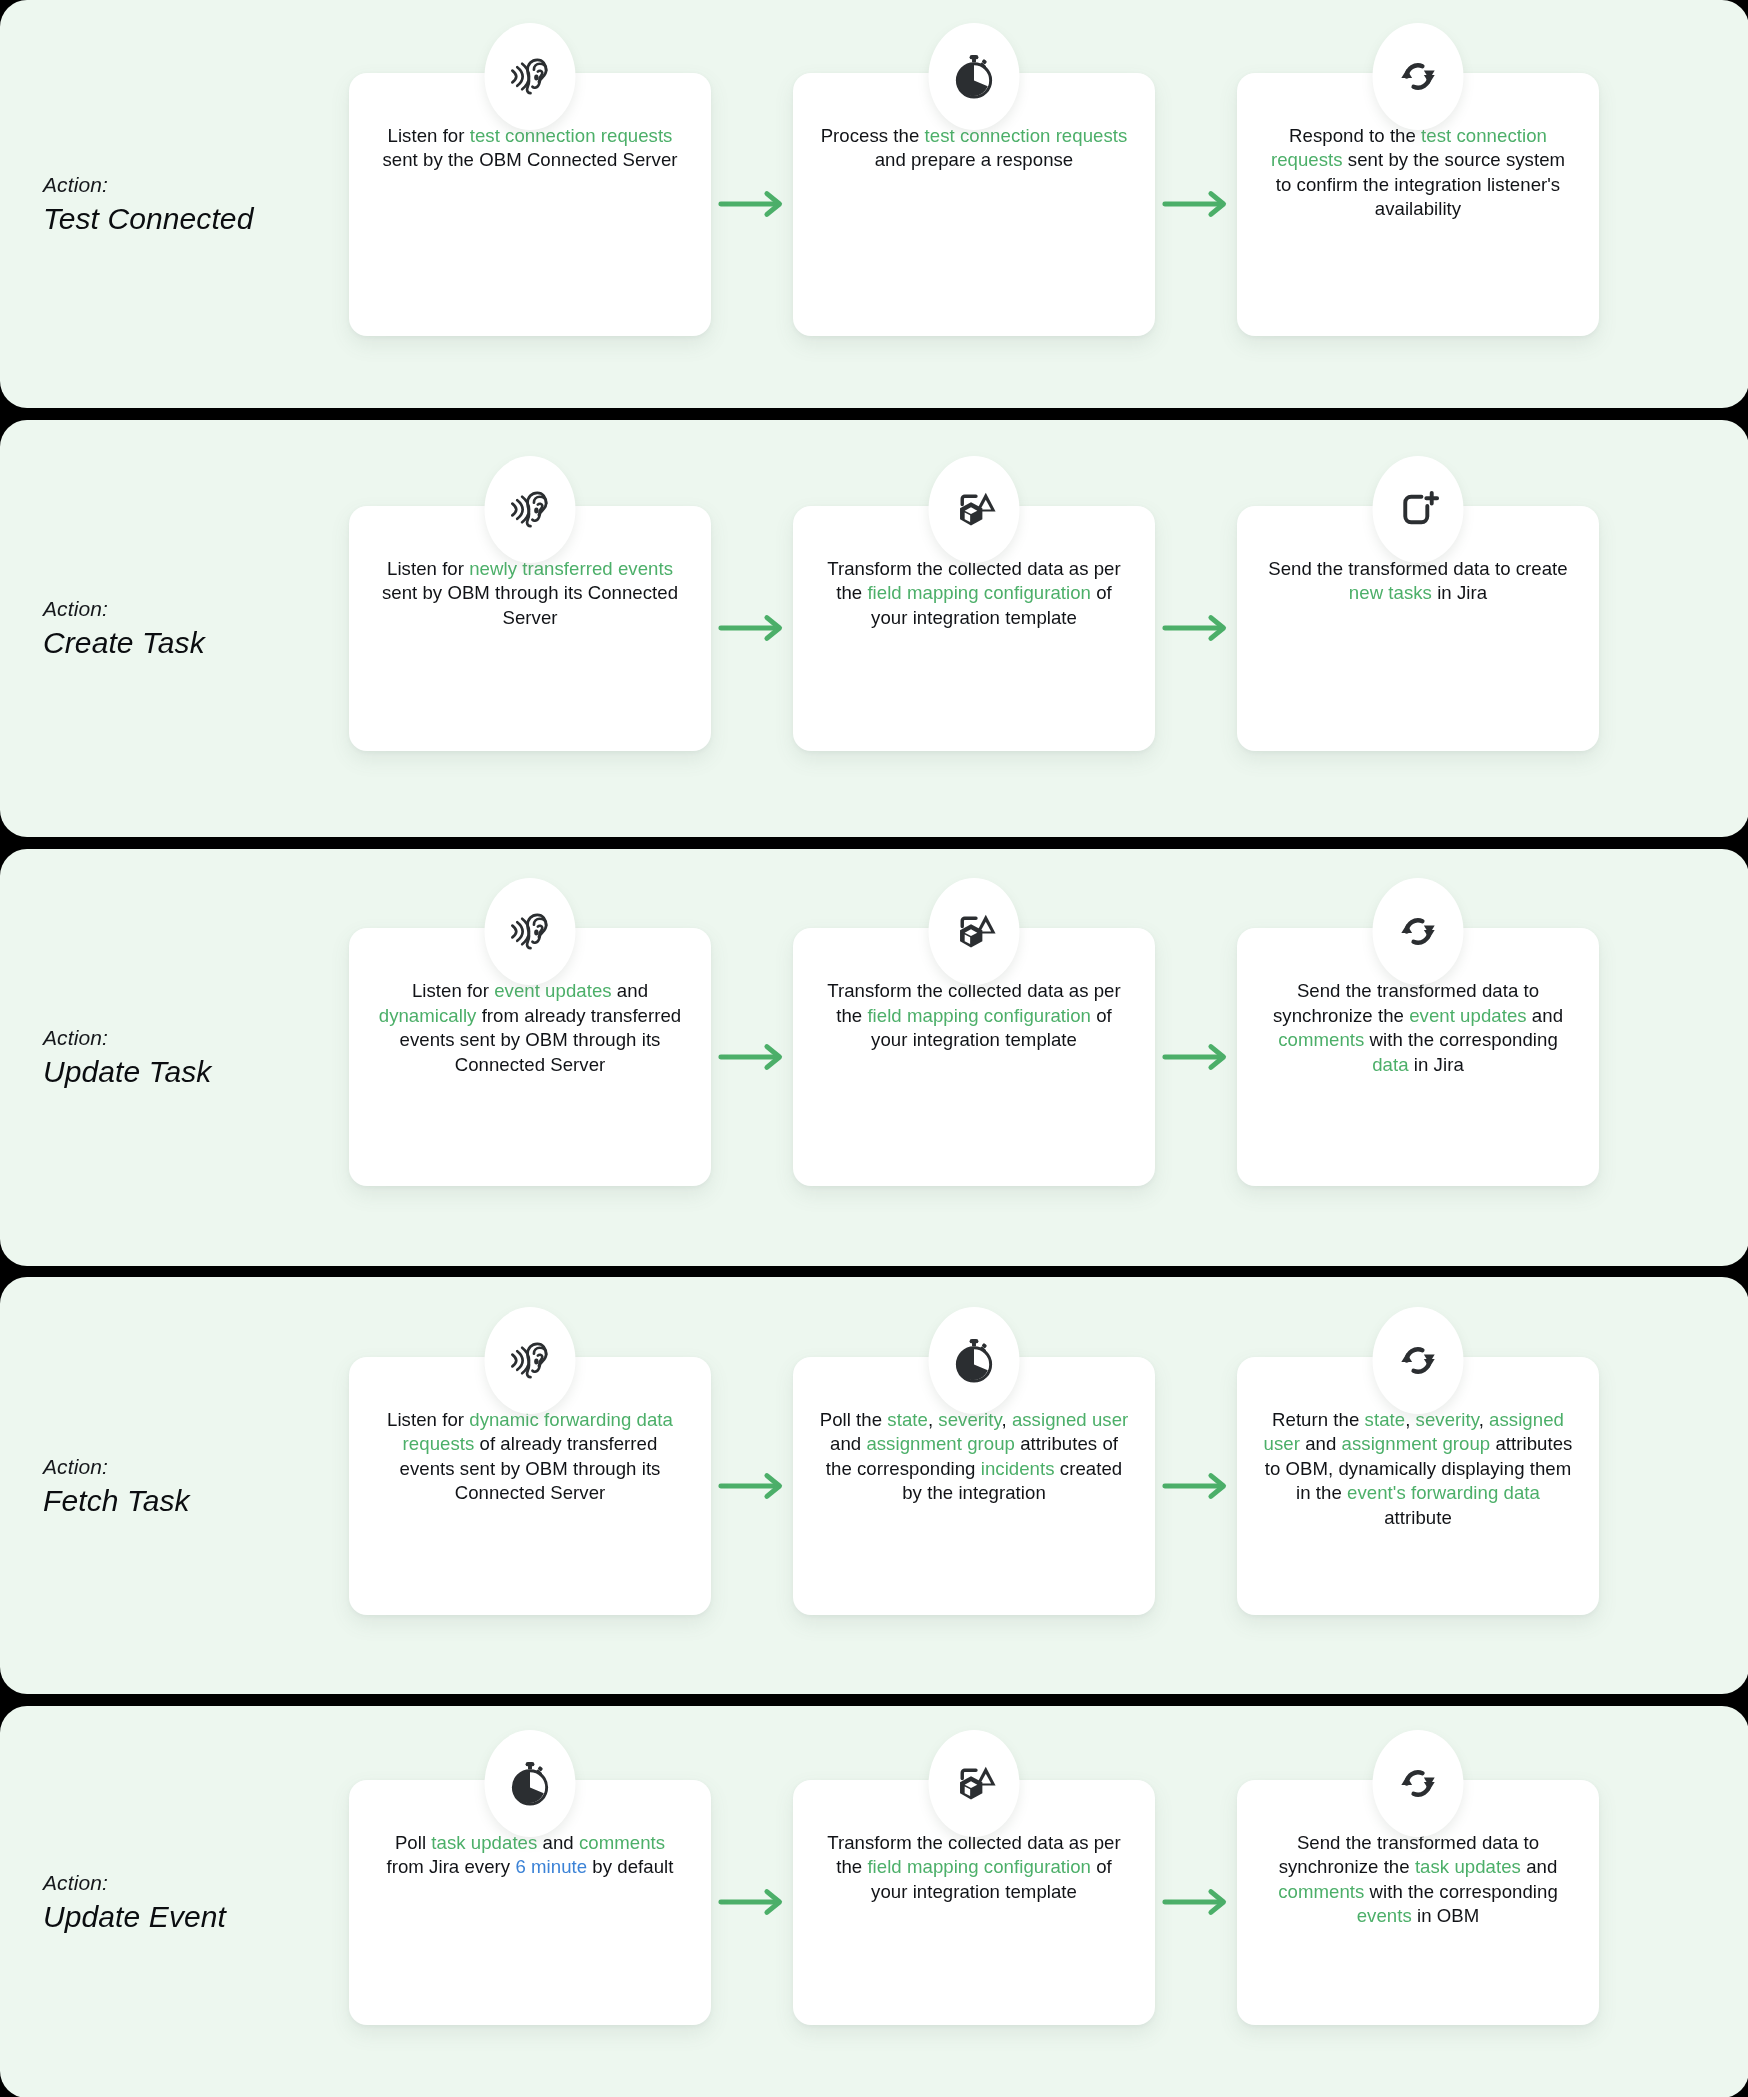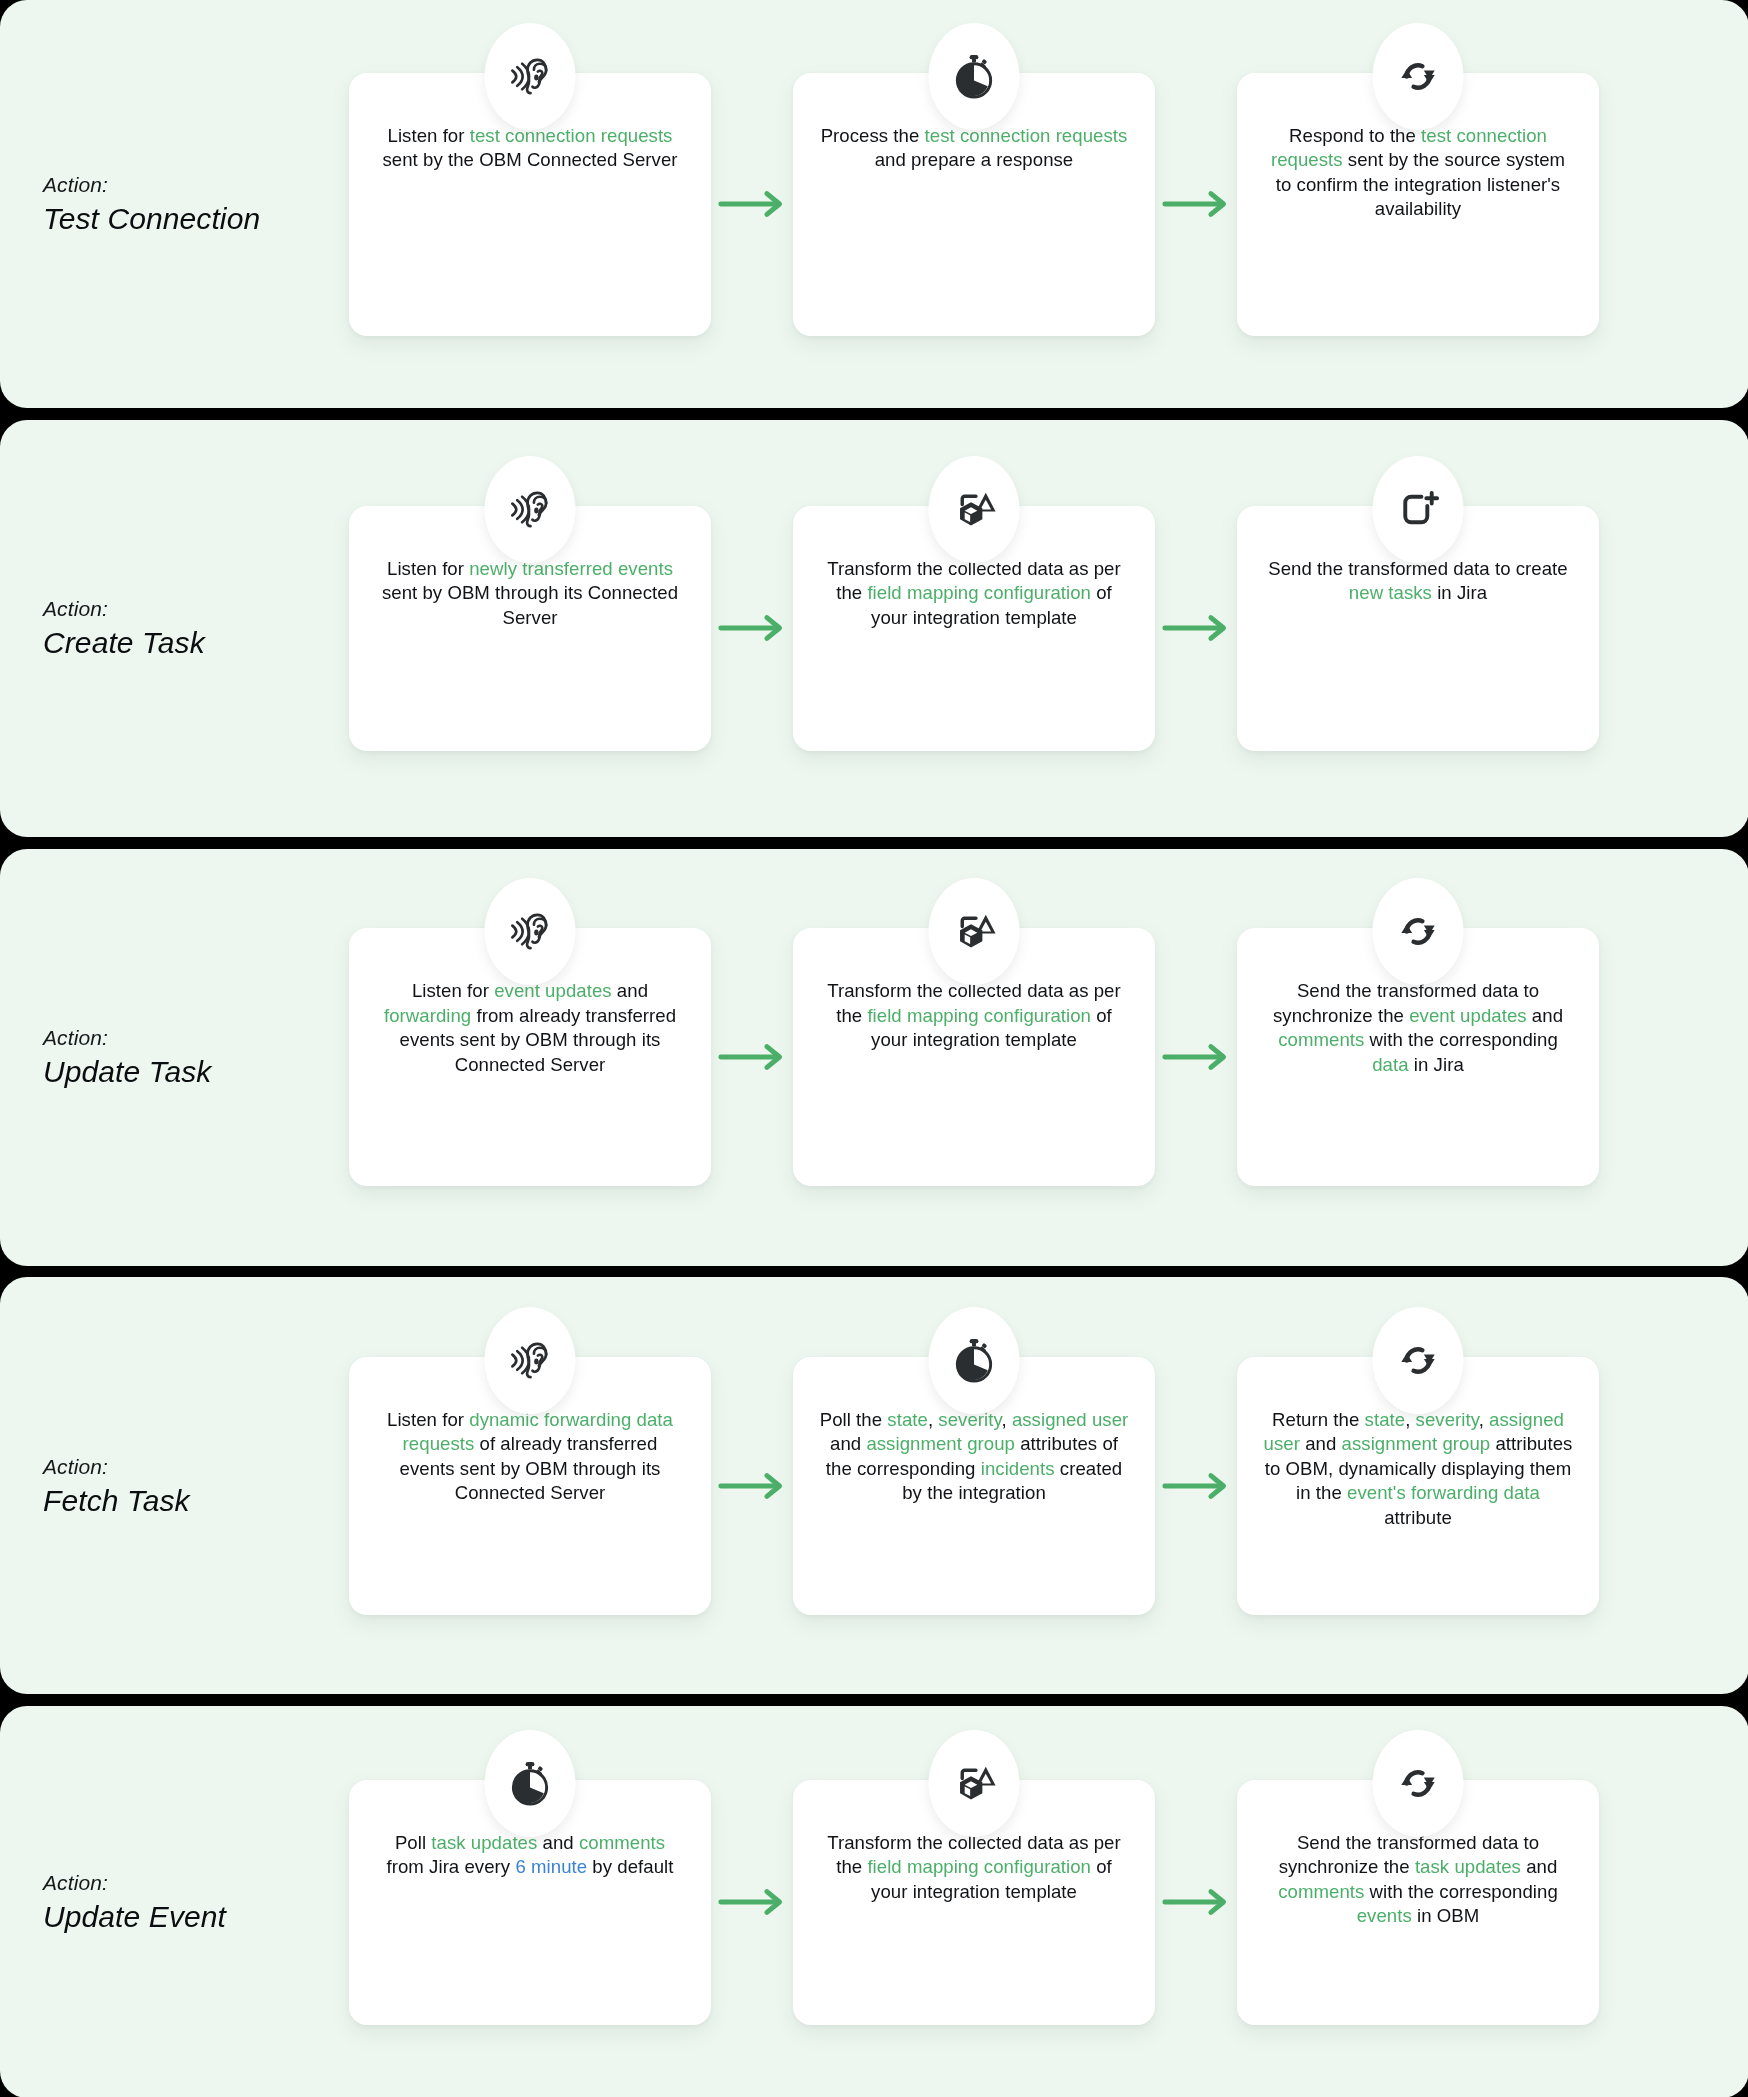--- a/index.html
+++ b/index.html
@@ -123,21 +123,21 @@
     justify-content: center;
   }
   .arrow svg { width: 68px; height: 28px; display:block; }
 </style>
 </head>
 <body>
 
 <div id="root" style="display: contents;"><div class="section s1">
       <div class="action-col">
         <div class="action-kicker">Action:</div>
-        <div class="action-name">Test Connection</div>
+        <div class="action-name">Test Connected</div>
       </div>
       <div class="flow">
         <div class="step">
           <div class="card">
             <div class="icon-badge">
               <svg viewBox="0 0 100 100" fill="none" xmlns="http://www.w3.org/2000/svg">
       <path d="M14 38c5 4 8 8 8 12s-3 8-8 12" stroke="#2b2e31" stroke-width="5.5" stroke-linecap="round"></path>
       <path d="M24 31c7 5.5 11 12 11 19s-4 13.5-11 19" stroke="#2b2e31" stroke-width="5.5" stroke-linecap="round"></path>
       <path d="M34 24c9 7 14 16 14 26s-5 19-14 26" stroke="#2b2e31" stroke-width="5.5" stroke-linecap="round"></path>
       <path d="M58 36c0-7 5-12 12-12s13 5 13 13c0 11-9 14-12 20-2 4-1 9-5 13-3 3-8 4-11 1" stroke="#2b2e31" stroke-width="5.5" stroke-linecap="round" stroke-linejoin="round"></path>
@@ -264,21 +264,21 @@
               <svg viewBox="0 0 100 100" fill="none" xmlns="http://www.w3.org/2000/svg">
       <path d="M14 38c5 4 8 8 8 12s-3 8-8 12" stroke="#2b2e31" stroke-width="5.5" stroke-linecap="round"></path>
       <path d="M24 31c7 5.5 11 12 11 19s-4 13.5-11 19" stroke="#2b2e31" stroke-width="5.5" stroke-linecap="round"></path>
       <path d="M34 24c9 7 14 16 14 26s-5 19-14 26" stroke="#2b2e31" stroke-width="5.5" stroke-linecap="round"></path>
       <path d="M58 36c0-7 5-12 12-12s13 5 13 13c0 11-9 14-12 20-2 4-1 9-5 13-3 3-8 4-11 1" stroke="#2b2e31" stroke-width="5.5" stroke-linecap="round" stroke-linejoin="round"></path>
       <path d="M83 37c0-12-7-21-18-21-12 0-20 9-20 21 0 8 3 12 3 22 0 8-4 13-4 18 0 4 3 7 7 7" stroke="#2b2e31" stroke-width="5.5" stroke-linecap="round" stroke-linejoin="round"></path>
       <path d="M66 40c3-3 8-2 9 2 1 5-4 7-5 11-1 3 0 6-2 8" stroke="#2b2e31" stroke-width="5.5" stroke-linecap="round"></path>
       <ellipse cx="63" cy="52" rx="4.5" ry="6" fill="#2b2e31"></ellipse>
     </svg>
             </div>
-            <div class="card-text"><span>Listen for </span><span class="hl">event updates</span><span> and </span><span class="hl">forwarding</span><span> from already transferred events sent by OBM through its Connected Server</span></div>
+            <div class="card-text"><span>Listen for </span><span class="hl">event updates</span><span> and </span><span class="hl">dynamically</span><span> from already transferred events sent by OBM through its Connected Server</span></div>
           </div>
         </div>
         <div class="arrow">
           <svg viewBox="0 0 150 62" fill="none" xmlns="http://www.w3.org/2000/svg">
     <path d="M6 31h126" stroke="#4CAF69" stroke-width="11" stroke-linecap="round"></path>
     <path d="M108 8l28 23-28 23" stroke="#4CAF69" stroke-width="11" stroke-linecap="round" stroke-linejoin="round" fill="none"></path>
   </svg>
         </div>
         <div class="step">
           <div class="card">

